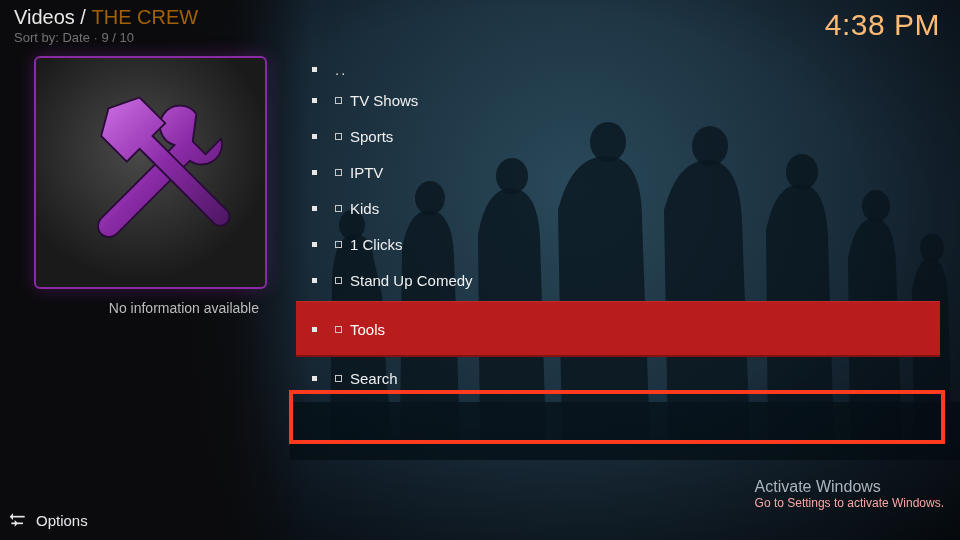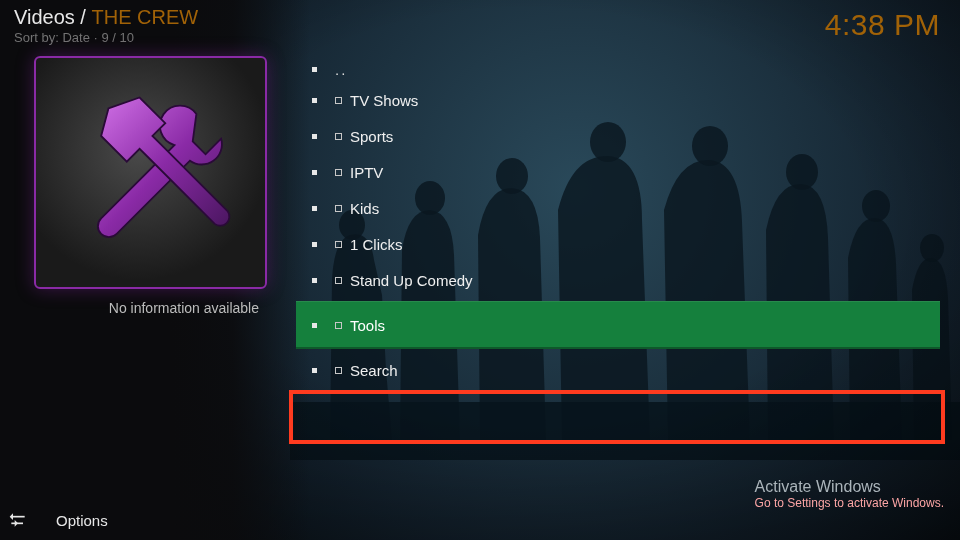--- a/index.html
+++ b/index.html
@@ -34,21 +34,21 @@
 
   
   .breadcrumb {
     position:absolute; left:14px; top:6px; font-size:20px; font-weight:400; color:#e8e8e8;
   }
   .breadcrumb .accent { color:#a16207; font-weight:500; }
   .sortline {
     position:absolute; left:14px; top:30px; font-size:13px; color:#737373;
   }
   .clock {
-    position:absolute; right:20px; top:8px; font-size:30px; font-weight:300; color:#a16207;
+    position:absolute; right:20px; top:8px; font-size:30px; font-weight:300; color:#fdba74;
     letter-spacing:0.5px;
   }
 
   
   .poster-wrap {
     position:absolute; left:34px; top:56px; width:233px; height:233px;
     border:2px solid #8a2aa6;
     border-radius:6px;
     background: radial-gradient(circle at 45% 40%, #4a4a4a 0%, #1a1a1a 70%);
     box-shadow: 0 0 18px rgba(150,40,180,0.35);
@@ -79,38 +79,38 @@
   }
   .list-item .bullet-open {
     width:7px; height:7px; border:1px solid #c7c7c7; margin-right:8px;
     flex:0 0 auto;
   }
   .list-item .label { flex:1; }
   .list-item.top { height:26px; }
   .list-item.top .label { color:#dcdcdc; letter-spacing:2px; }
 
   .list-item.selected {
-    background:#15803d;
+    background:#b91c1c;
     box-shadow: inset 0 -2px 0 rgba(0,0,0,0.3), inset 0 1px 0 rgba(255,255,255,0.08);
     position:relative;
     color:#ffffff;
     font-weight:500;
-    height:48px;
+    height:56px;
     margin-top:3px;
     margin-bottom:3px;
   }
   .highlight-box {
     position:absolute; border:4px solid #ff3b1f;
     pointer-events:none;
   }
 
   
   .footer-options {
     position:absolute; left:8px; bottom:10px;
-    display:flex; align-items:center; gap:28px;
+    display:flex; align-items:center; gap:8px;
     color:#e6e6e6; font-size:15px;
   }
   .footer-options svg { width:20px; height:20px; }
 
   .watermark {
     position:absolute; right:16px; bottom:30px;
     text-align:left; color:#9aa4aa;
   }
   .watermark .t { font-size:16px; color:#aab4ba;margin-top:16px; }
   .watermark .s { font-size:12px; color:#fca5a5; }

